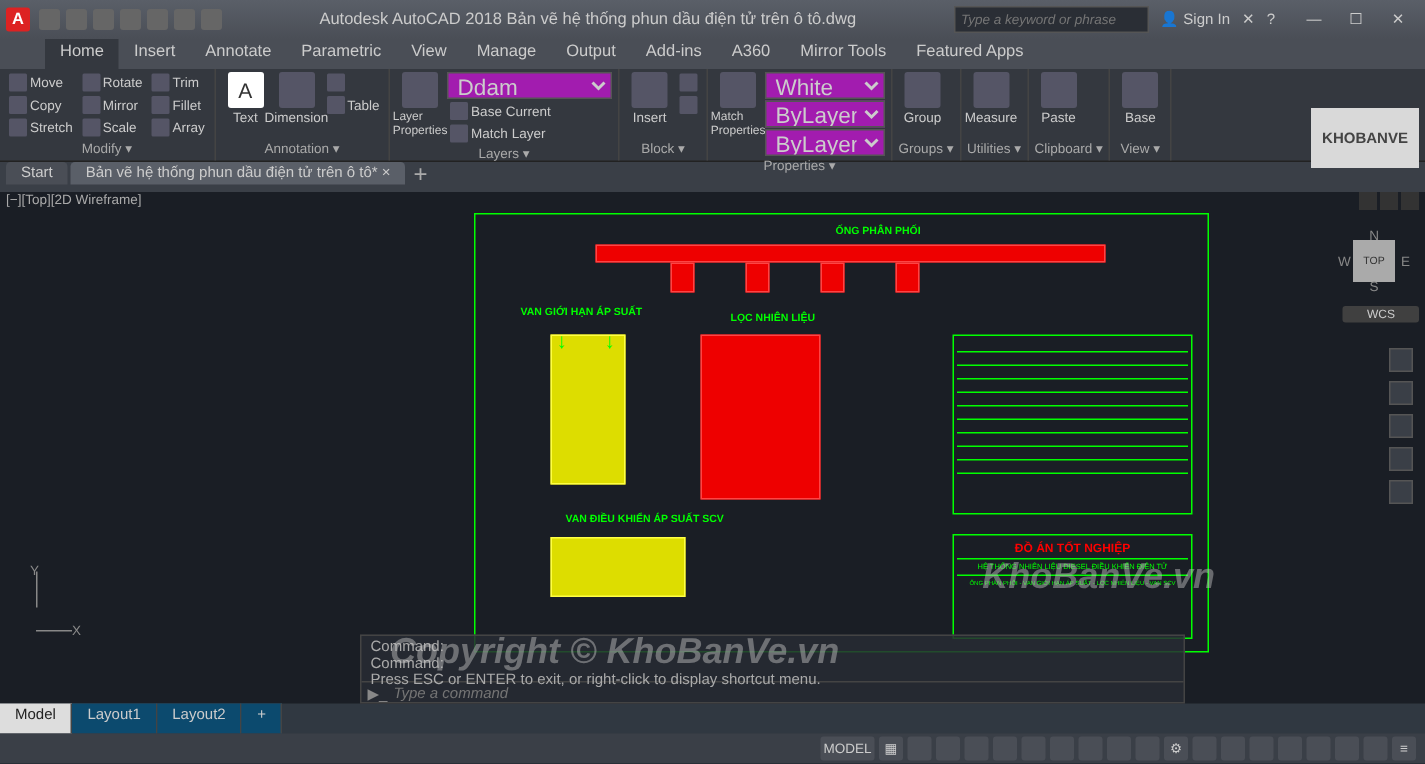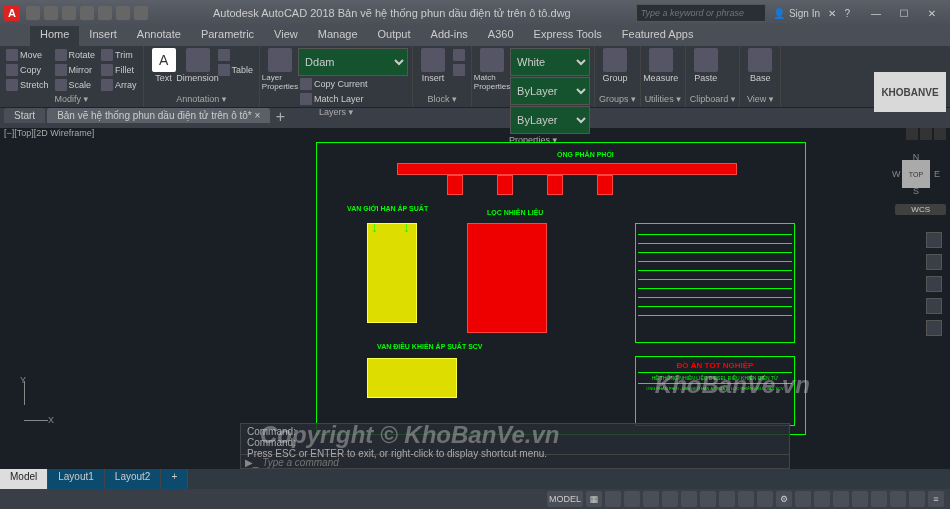--- a/index.html
+++ b/index.html
@@ -19,21 +19,21 @@
 .ribbon{height:62px;background:#34383f;display:flex;border-bottom:1px solid #222;position:relative}
 .ribbon-panel{display:flex;flex-direction:column;border-right:1px solid #444;padding:2px 4px;justify-content:space-between}
 .panel-content{display:flex;gap:2px;flex:1;align-items:flex-start}
 .panel-label{font-size:9px;color:#aaa;text-align:center;padding:1px 0}
 .rbtn-large{display:flex;flex-direction:column;align-items:center;width:32px;gap:1px}
 .rbtn-large .ico{width:24px;height:24px;background:#556;border-radius:2px}
 .rbtn-large .lbl{font-size:9px;color:#ccc}
 .rbtn-small{display:flex;align-items:center;gap:2px;height:14px;font-size:9px;color:#ccc;padding:0 2px}
 .rbtn-small .ico{width:12px;height:12px;background:#556;border-radius:1px}
 .small-stack{display:flex;flex-direction:column;gap:1px}
-.combo{width:80px;height:28px;background:#14532d;border:1px solid #555;font-size:11px;color:#ccc;padding:0 2px}
+.combo{width:80px;height:18px;background:#a21caf;border:1px solid #555;font-size:15px;color:#ccc;padding:0 2px}
 .filetabs{height:20px;background:#3a3f47;display:flex;align-items:flex-start;padding:0 4px;gap:2px}
 .filetab{background:#4a4e56;color:#ccc;font-size:10px;padding:2px 10px;border-radius:3px 3px 0 0}
 .filetab.active{background:#5a5f68}
 .addtab{width:16px;height:16px;color:#aaa;text-align:center}
 .viewport-header{height:14px;background:#1a1e25;color:#aaa;font-size:9px;padding:0 4px;display:flex;justify-content:space-between}
 .viewport-header .right{display:flex;gap:2px}
 .vh-icon{width:12px;height:12px;background:#333}
 .viewport{position:absolute;top:142px;left:0;right:0;bottom:40px;background:#1a1e25}
 .drawing-area{position:absolute;left:316px;top:0;width:490px;height:293px;border:1px solid #0f0}
 .drawing-label{position:absolute;color:#0f0;font-size:7px;font-weight:bold}
@@ -98,21 +98,21 @@
 <div class="menubar">
   <div class="menutab active">Home</div>
   <div class="menutab">Insert</div>
   <div class="menutab">Annotate</div>
   <div class="menutab">Parametric</div>
   <div class="menutab">View</div>
   <div class="menutab">Manage</div>
   <div class="menutab">Output</div>
   <div class="menutab">Add-ins</div>
   <div class="menutab">A360</div>
-  <div class="menutab">Express Tools</div>
+  <div class="menutab">Mirror Tools</div>
   <div class="menutab">Featured Apps</div>
 </div>
 
 <div class="ribbon">
   <div class="ribbon-panel">
     <div class="panel-content">
       <div class="small-stack">
         <div class="rbtn-small">
             <div class="ico"></div>
             <span>Move</span>
@@ -182,21 +182,21 @@
   <div class="ribbon-panel">
     <div class="panel-content">
       <div class="rbtn-large">
           <div class="ico"></div>
           <div class="lbl" style="font-size:8px">Layer Properties</div>
         </div>
       <div class="small-stack">
         <select class="combo" style="width:110px"><option>Ddam</option></select>
         <div class="rbtn-small">
             <div class="ico"></div>
-            <span>Copy Current</span>
+            <span>Base Current</span>
           </div>
         <div class="rbtn-small">
             <div class="ico"></div>
             <span>Match Layer</span>
           </div>
       </div>
     </div>
     <div class="panel-label">Layers ▾</div>
   </div>
   <div class="ribbon-panel">

